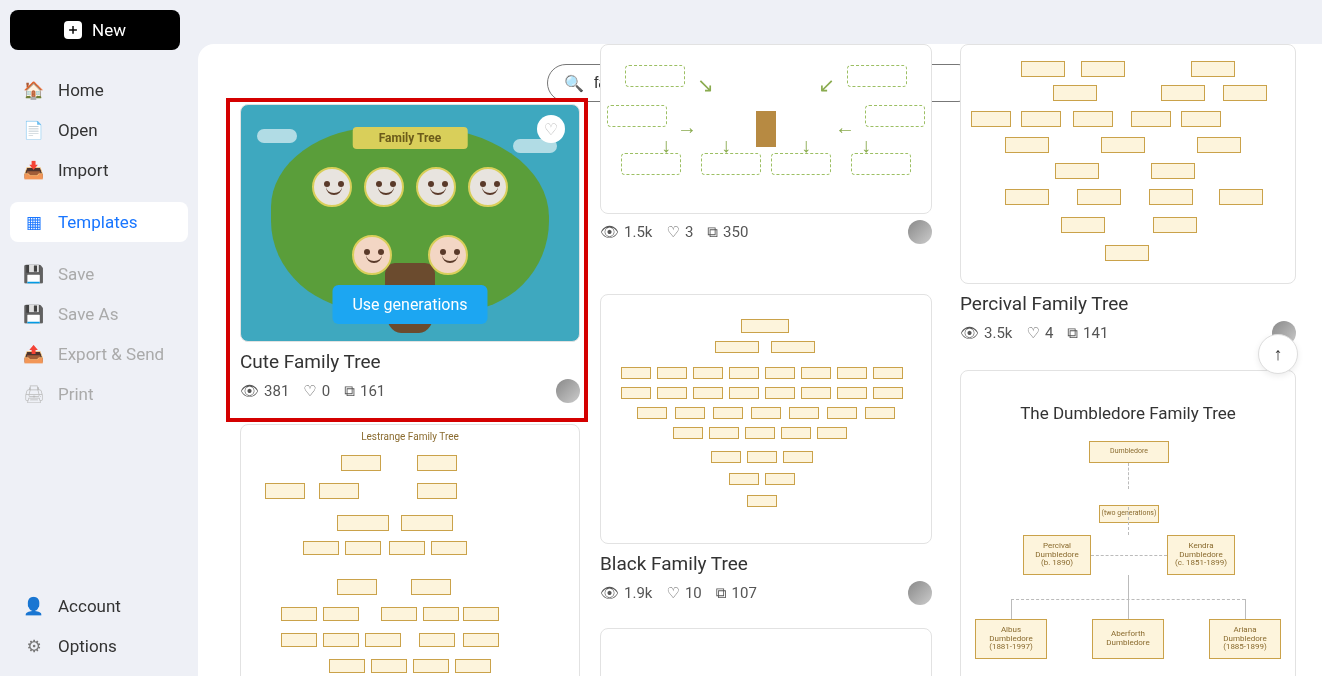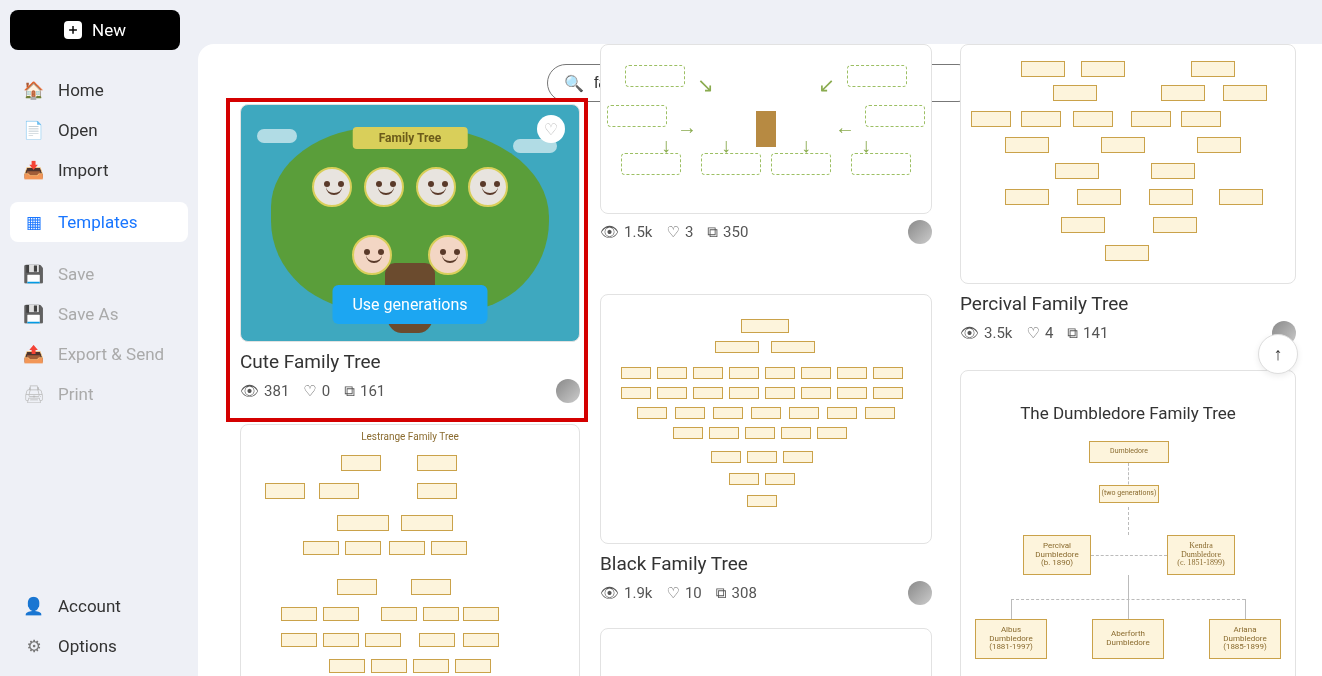--- a/index.html
+++ b/index.html
@@ -336,21 +336,21 @@
           <span class="stat">
               <span>👁</span>
               <span>1.9k</span>
             </span>
           <span class="stat">
               <span>♡</span>
               <span>10</span>
             </span>
           <span class="stat">
               <span>⧉</span>
-              <span>308</span>
+              <span>107</span>
             </span>
           <span class="avatar"></span>
         </div>
       </div>
 
       <div class="card" style="left:14px; top:330px; width:340px;">
         <div class="thumb boxchart" style="height:282px;">
           <div style="position:absolute; top:6px; left:0; right:0; text-align:center; font-size:10px; color:#8a6b2f;">Lestrange Family Tree</div>
           <div class="bx" style="top:30px; left:100px; width:40px; height:16px;"></div>
           <div class="bx" style="top:30px; left:176px; width:40px; height:16px;"></div>
@@ -380,26 +380,26 @@
           <div class="bx" style="top:234px; left:172px; width:36px; height:14px;"></div>
           <div class="bx" style="top:234px; left:214px; width:36px; height:14px;"></div>
         </div>
       </div>
 
       <div class="card" style="left:734px; top:276px; width:336px;">
         <div class="thumb boxchart" style="height:336px;">
           <div class="dumble-title">The Dumbledore Family Tree</div>
           <div class="bx tiny" style="top:70px; left:128px; width:80px; height:22px;">Dumbledore</div>
           <div class="ln v dash" style="top:92px; left:167px; height:26px; border-left:1px dashed #bbb; width:0;"></div>
-          <div class="bx tiny" style="top:114px; left:138px; width:60px; height:18px;">(two generations)</div>
+          <div class="bx tiny" style="top:134px; left:138px; width:60px; height:18px;">(two generations)</div>
           <div class="ln v dash" style="top:136px; left:167px; height:28px; border-left:1px dashed #bbb; width:0;"></div>
           <div class="bx tiny" style="top:164px; left:62px; width:68px; height:40px; white-space:pre-line; font-size:8px;">Percival
 Dumbledore
 (b. 1890)</div>
-          <div class="bx tiny" style="top:164px; left:206px; width:68px; height:40px; white-space:pre-line; font-size:8px;font-family:Liberation Serif, serif;">Kendra
+          <div class="bx tiny" style="top:164px; left:206px; width:68px; height:40px; white-space:pre-line; font-size:8px;">Kendra
 Dumbledore
 (c. 1851-1899)</div>
           <div class="ln h dash" style="top:184px; left:130px; width:76px;"></div>
           <div class="ln v" style="top:204px; left:167px; height:24px;"></div>
           <div class="ln h dash" style="top:228px; left:50px; width:234px;"></div>
           <div class="ln v" style="top:228px; left:50px; height:20px;"></div>
           <div class="ln v" style="top:228px; left:167px; height:20px;"></div>
           <div class="ln v" style="top:228px; left:284px; height:20px;"></div>
           <div class="bx tiny" style="top:248px; left:14px; width:72px; height:40px; white-space:pre-line; font-size:8px;">Albus
 Dumbledore

